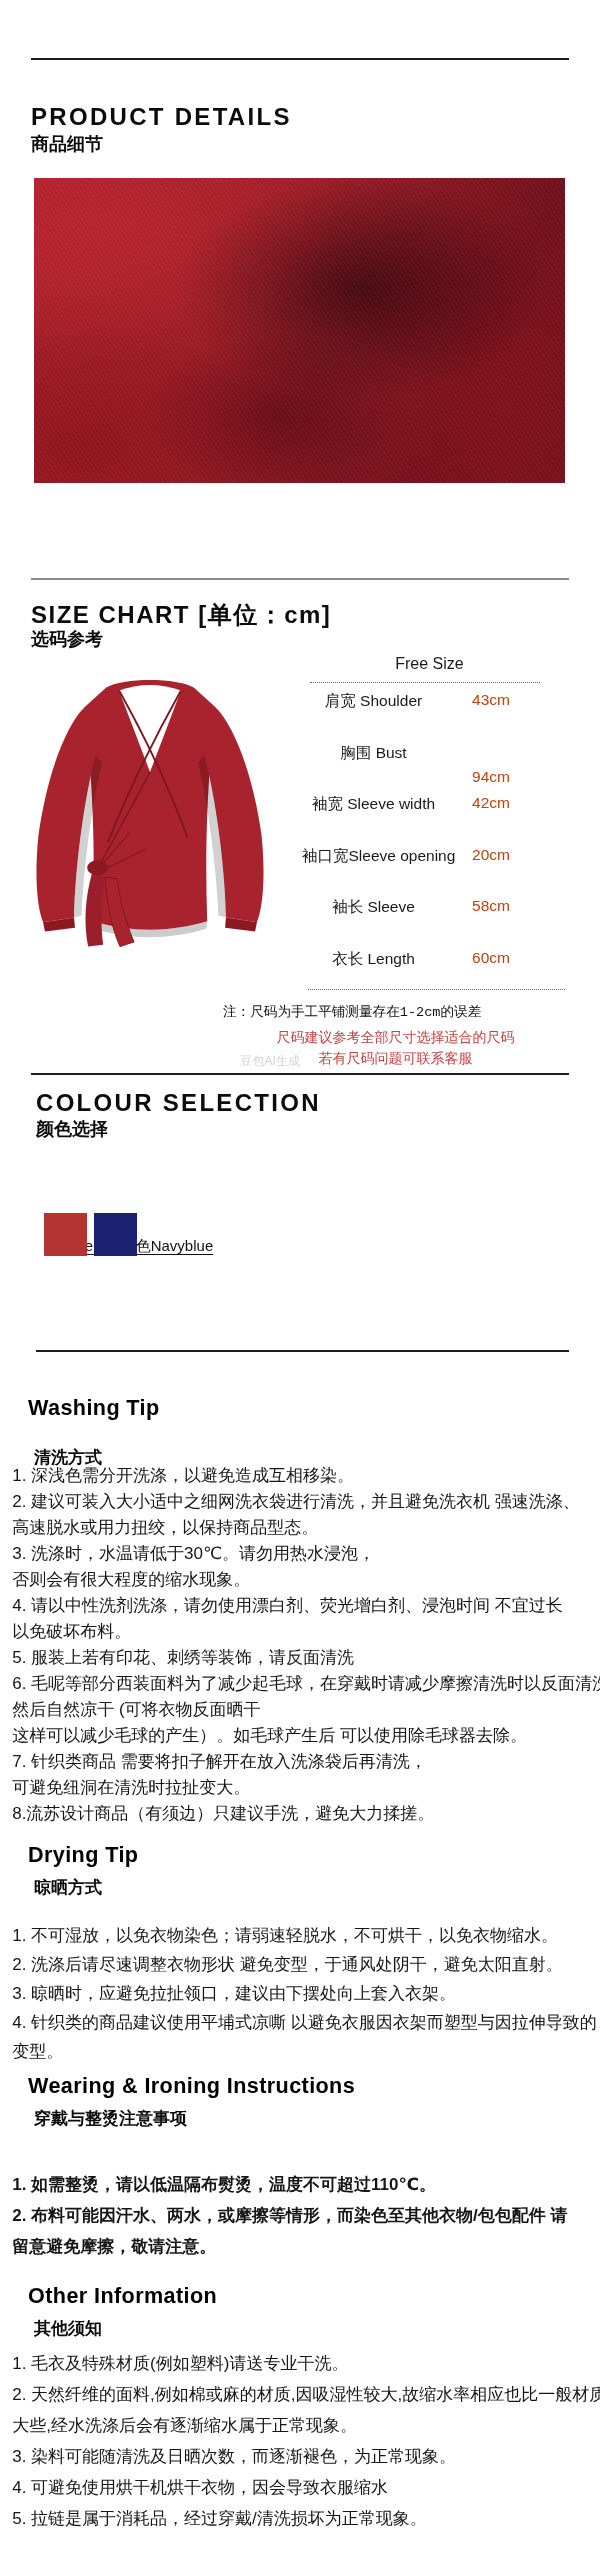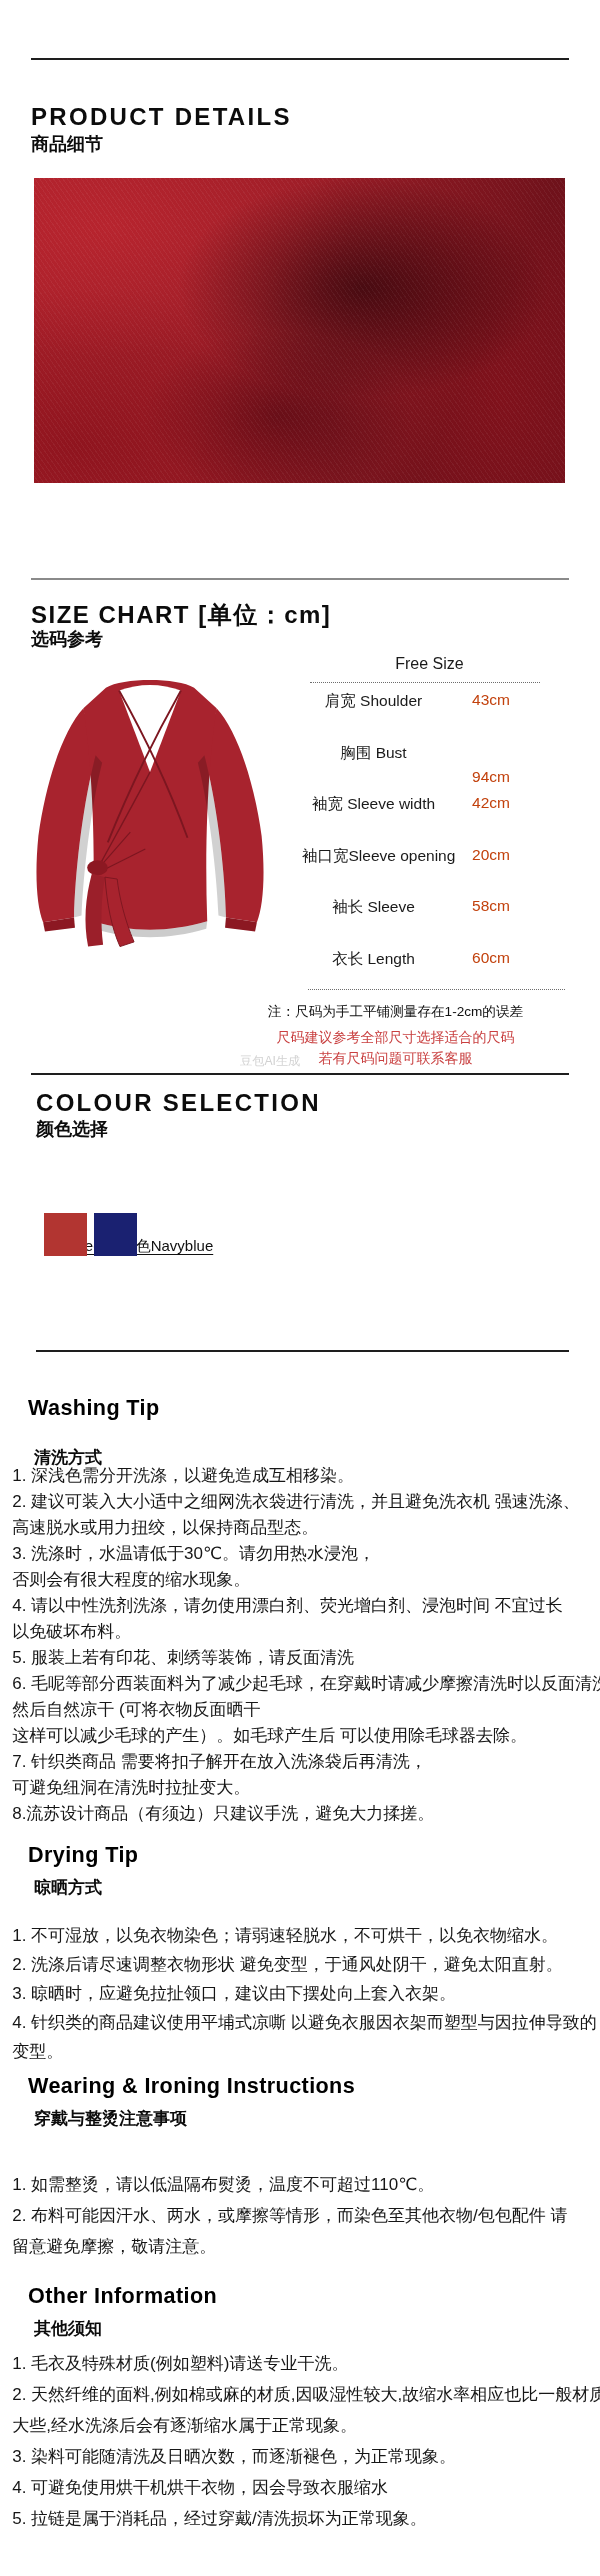--- a/index.html
+++ b/index.html
@@ -22,21 +22,21 @@
       radial-gradient(ellipse 225px 141px at 46% 78%, rgba(50,2,10,.45), rgba(0,0,0,0) 60%),
       linear-gradient(115deg, rgba(198,40,50,.35) 0%, rgba(0,0,0,0) 42%, rgba(40,0,8,.4) 78%);}
   .fabric-photo::after{content:"";position:absolute;inset:0;
     background:repeating-linear-gradient(55deg, rgba(255,255,255,.05) 0 0.9px, rgba(0,0,0,0) 0.9px 3.8px);}
   .garment-box{position:absolute;left:14px;top:648px;width:272px;height:312px;}
   .free-size{position:absolute;left:310px;top:655px;width:239px;text-align:center;
     font-size:16px;font-weight:500;color:#1a1a1a;}
   .dotted{position:absolute;border-top:1.9px dotted #6d6d6d;height:0;}
   .trow-label{position:absolute;left:302px;width:143px;text-align:center;font-size:15.5px;color:#1a1a1a;white-space:nowrap;}
   .trow-value{position:absolute;left:430px;width:122px;text-align:center;font-size:15.5px;color:#c2410c;}
-  .note{position:absolute;left:223px;width:345px;text-align:center;font-size:13.6px;color:#111;white-space:nowrap;}
+  .note{position:absolute;left:223px;width:345px;text-align:left;font-size:13.6px;color:#111;white-space:nowrap;font-family:Liberation Mono, monospace;}
   .red-note{position:absolute;left:223px;width:345px;text-align:center;font-size:14px;font-weight:500;
     color:#c94040;white-space:nowrap;}
   .watermark{position:absolute;left:240px;top:1053px;font-size:12.2px;color:#9a9a9a;opacity:.45;}
   .colors-label{position:absolute;left:44px;top:1237px;font-size:15px;color:#101010;
     text-decoration:underline;text-underline-offset:2.8px;white-space:nowrap;}
   .swatch{position:absolute;top:1213px;width:43px;height:43px;}
   .swatch-red{left:44px;background:#b23531;}
   .swatch-navy{left:94px;background:#1a2171;}
   .list{position:absolute;left:12.2px;width:578px;font-size:17px;color:#161616;}
   .list div{white-space:nowrap;}
@@ -135,21 +135,21 @@
   <div class="list lh-dry" style="top:1921px;">
     <div>1. 不可湿放，以免衣物染色；请弱速轻脱水，不可烘干，以免衣物缩水。</div>
     <div>2. 洗涤后请尽速调整衣物形状 避免变型，于通风处阴干，避免太阳直射。</div>
     <div>3. 晾晒时，应避免拉扯领口，建议由下摆处向上套入衣架。</div>
     <div>4. 针织类的商品建议使用平埔式凉嘶 以避免衣服因衣架而塑型与因拉伸导致的</div>
     <div>变型。</div>
   </div>
 
   <div class="abs tip-h" style="left:28px;top:2073px;">Wearing &amp; Ironing Instructions</div>
   <div class="abs tip-cn" style="left:34px;top:2107px;">穿戴与整烫注意事项</div>
-  <div class="list lh-iron" style="top:2169px;">
+  <div class="list lh-iron" style="top:2169px;font-weight:bold;">
     <div>1. 如需整烫，请以低温隔布熨烫，温度不可超过110℃。</div>
     <div>2. 布料可能因汗水、两水，或摩擦等情形，而染色至其他衣物/包包配件 请</div>
     <div>留意避免摩擦，敬请注意。</div>
   </div>
 
   <div class="abs tip-h" style="left:28px;top:2283px;">Other Information</div>
   <div class="abs tip-cn" style="left:34px;top:2317px;">其他须知</div>
   <div class="list lh-other" style="top:2348px;">
     <div>1. 毛衣及特殊材质(例如塑料)请送专业干洗。</div>
     <div>2. 天然纤维的面料,例如棉或麻的材质,因吸湿性较大,故缩水率相应也比一般材质</div>

